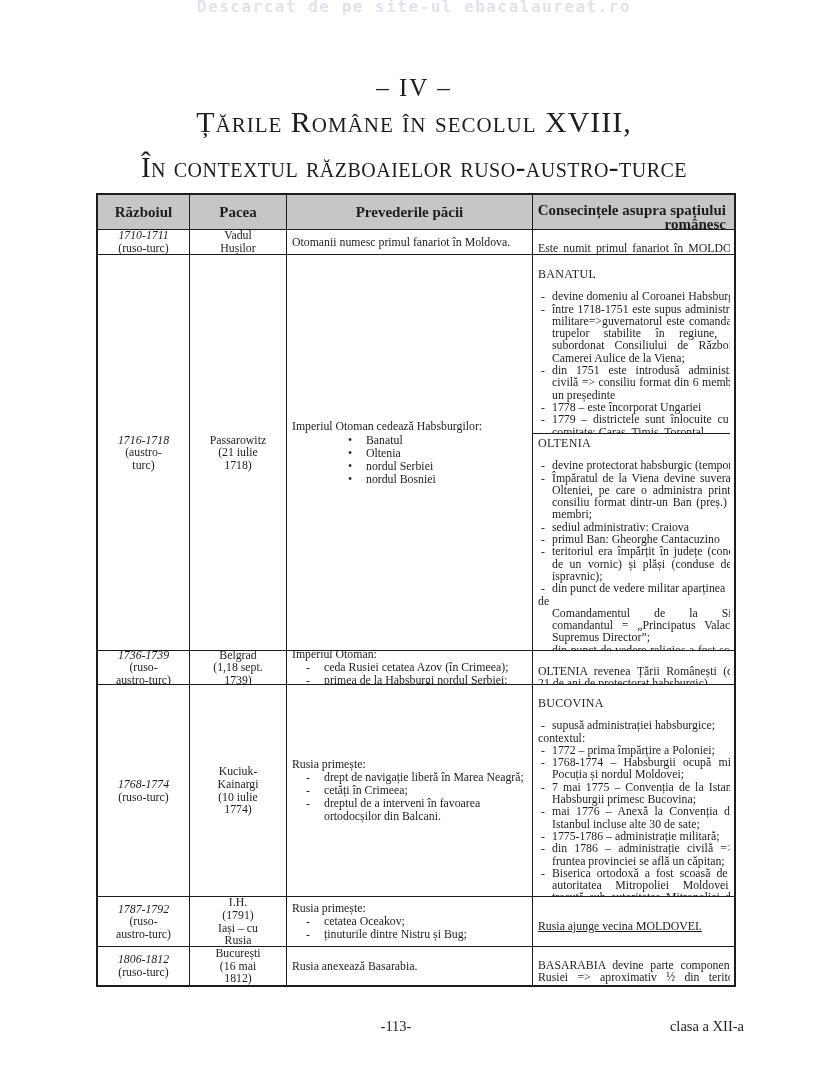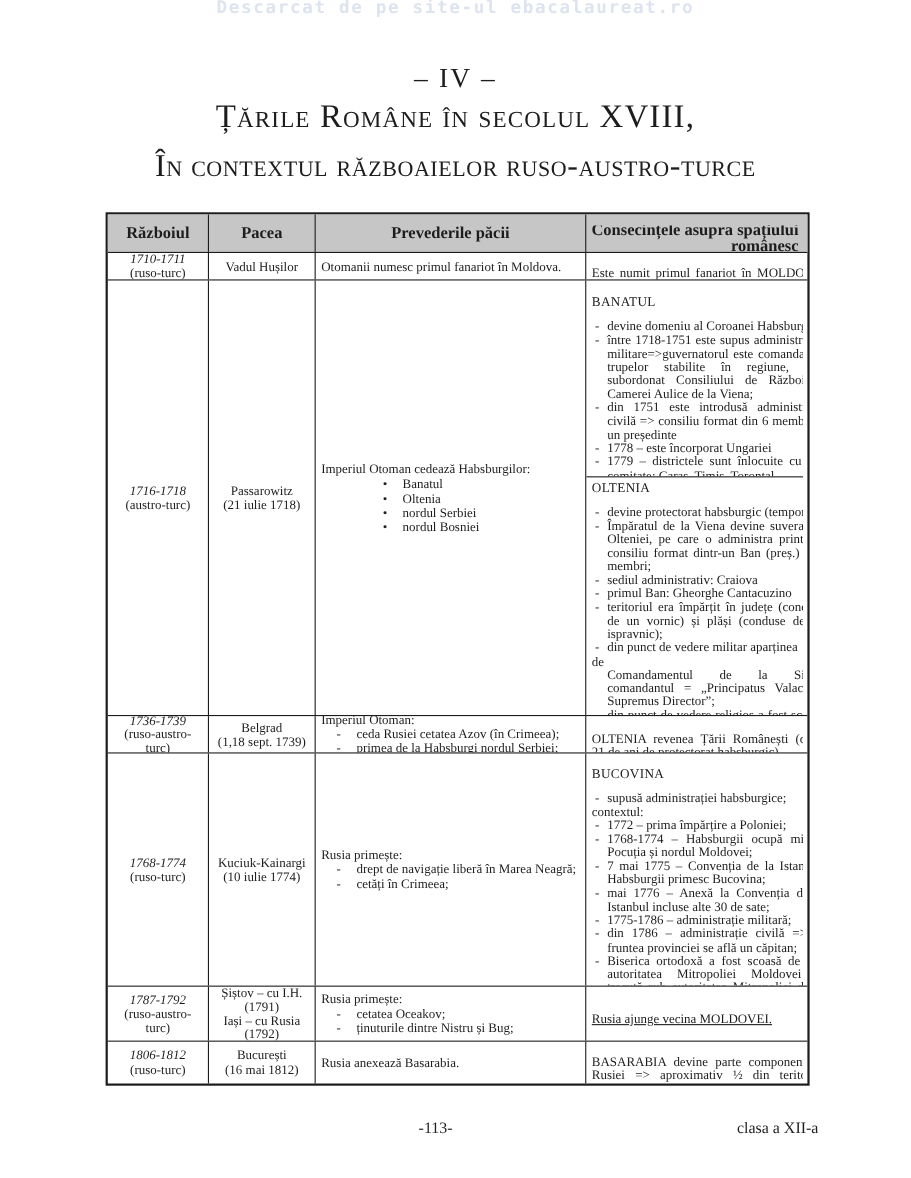--- a/index.html
+++ b/index.html
@@ -5,21 +5,21 @@
   html,body { margin:0; padding:0; background:#ffffff; }
   .page {
     position:relative; width:828px; height:1071px; background:#ffffff;
     font-family:"Liberation Serif", serif; color:#1d1d1d; overflow:hidden;
   }
   .watermark {
     position:absolute; top:-3px; left:0; width:100%; text-align:center;
     font-family:"DejaVu Sans Mono", monospace; font-weight:bold;
     font-size:16px; letter-spacing:1.5px; color:#dde4ef;
   }
-  .title-block { position:absolute; top:58px; left:0; width:100%; text-align:center; }
+  .title-block { position:absolute; top:74px; left:0; width:100%; text-align:center; }
   .chapter { font-size:25px; letter-spacing:2px; }
   .t1 { font-size:30px; font-variant:small-caps; letter-spacing:1px; margin-top:3px; }
   .t2 { font-size:29px; font-variant:small-caps; letter-spacing:0.5px; margin-top:12px; }
 
   
   .hist {
     position:absolute; left:96px; top:193px; width:636px;
     border:2px solid #1c1c1c; font-size:11.8px; line-height:12.6px; background:#fff;
   }
   .tr { display:flex; border-bottom:1px solid #1c1c1c; box-sizing:border-box; }
@@ -28,21 +28,21 @@
   .td:last-child { border-right:none;margin-top:10px; }
   .c1 { width:92px; } .c2 { width:97px; } .c3 { width:246px; } .c4 { width:197px; }
 
   .th-row { height:35px; background:#c6c6c6; }
   .th {
     display:flex; align-items:center; justify-content:center; text-align:right;
     font-weight:bold; font-size:15px; line-height:14px; padding:0 4px;
   }
 
   .cc { display:flex; flex-direction:column; justify-content:center; align-items:center;
-        text-align:center; padding:1px 6px; }
+        text-align:center; padding:1px 17px; }
   .yrs { font-style:italic; }
 
   .prov { display:flex; flex-direction:column; justify-content:center;
           padding:2px 2px 2px 5px; line-height:13px; }
   .dotlist { margin-left:52px; margin-top:1px; }
   .dot { position:relative; padding-left:22px; }
   .dot::before { content:"\2022"; position:absolute; left:4px; }
   .di { position:relative; padding-left:32px; }
   .di::before { content:"-"; position:absolute; left:14px; }
 
@@ -170,20 +170,21 @@
         <div>(ruso-turc)</div>
       </div>
       <div class="td c2 cc">
         <div>Kuciuk-Kainargi</div>
         <div>(10 iulie 1774)</div>
       </div>
       <div class="td c3 prov">
         <div>Rusia primește:</div>
         <div class="di">drept de navigație liberă în Marea Neagră;</div>
         <div class="di">cetăți în Crimeea;</div>
+        <div class="di">dreptul de a interveni în favoarea ortodocșilor din Balcani.</div>
       </div>
       <div class="td c4 c4p">
         <div class="clip">
           <div class="sect">BUCOVINA</div>
           <div class="ci">supusă administrației habsburgice;</div>
           <div>contextul:</div>
           <div class="ci">1772 – prima împărțire a Poloniei;</div>
           <div class="ci">1768-1774 – Habsburgii ocupă militar Pocuția și nordul Moldovei;</div>
           <div class="ci">7 mai 1775 – Convenția de la Istanbul: Habsburgii primesc Bucovina;</div>
           <div class="ci">mai 1776 – Anexă la Convenția de la Istanbul incluse alte 30 de sate;</div>

